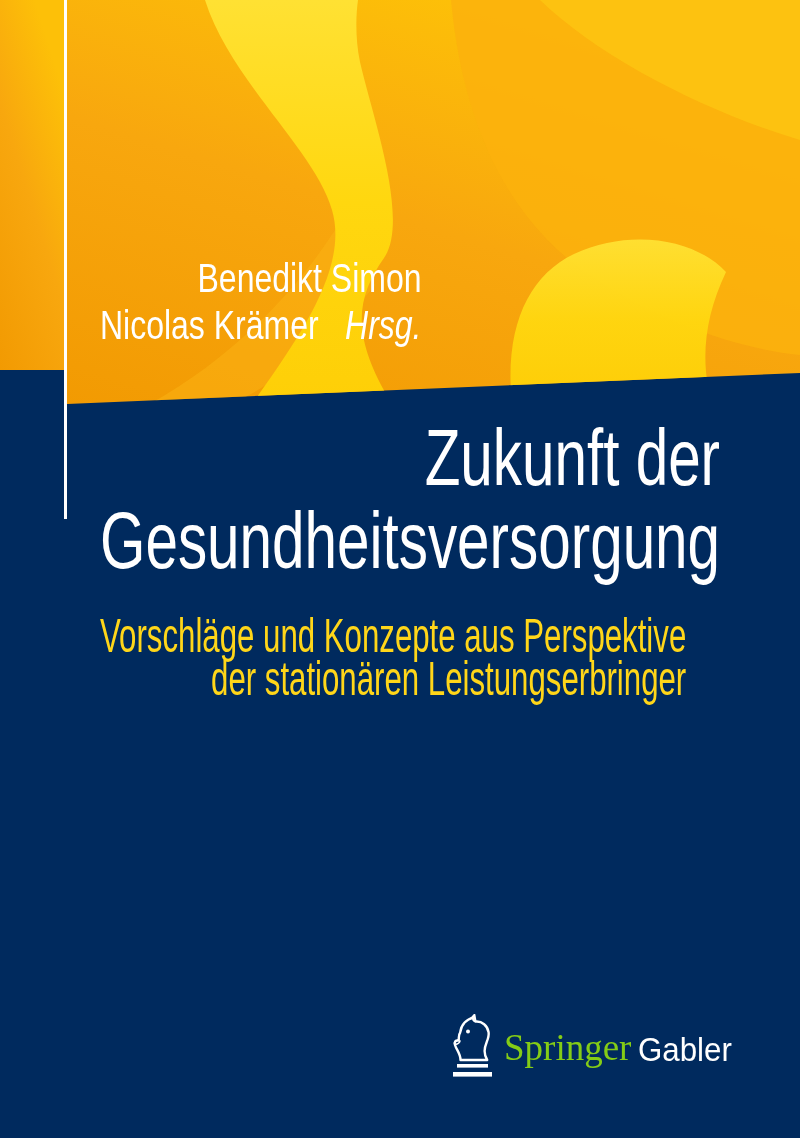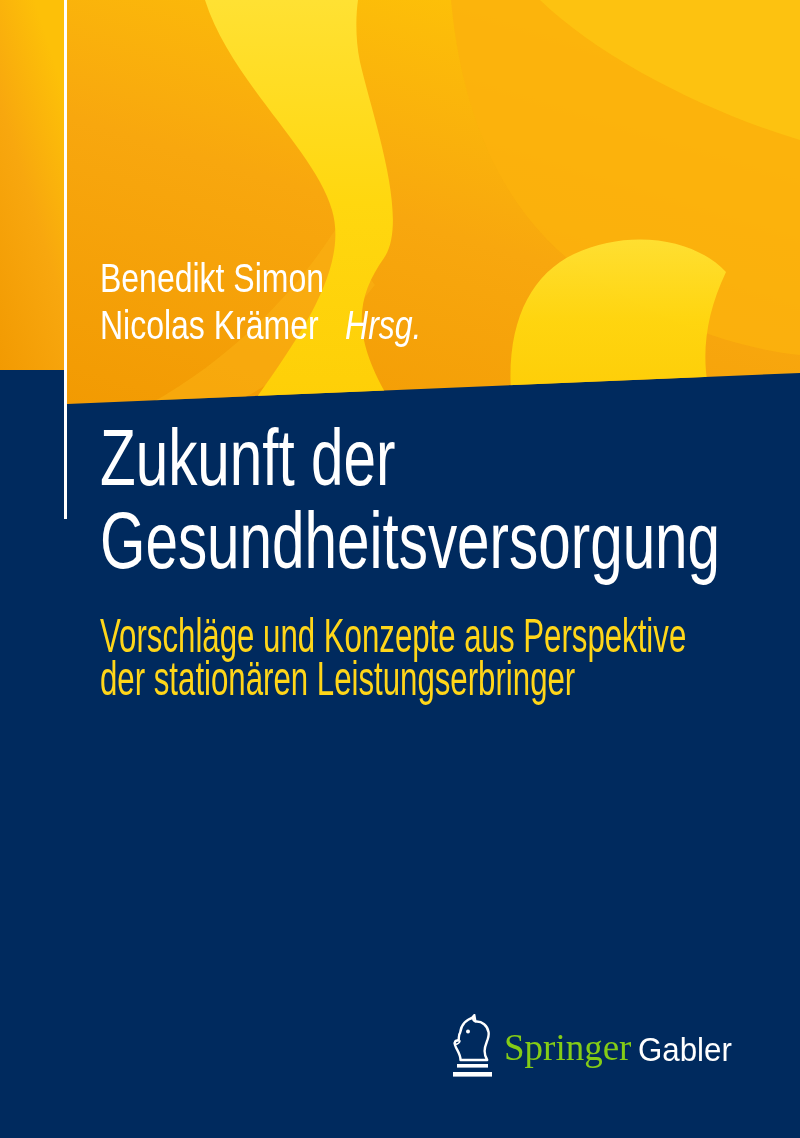--- a/index.html
+++ b/index.html
@@ -2,20 +2,21 @@
 <html><head>
 <meta charset="utf-8">
 <style>
   html,body{margin:0;padding:0;background:#333;}
   #cover{
     position:relative;
     width:800px;height:1138px;
     overflow:hidden;
     background:#002a5e;
     font-family:"Liberation Sans",sans-serif;
+    text-align:right;
   }
   #bg{position:absolute;left:0;top:0;width:800px;height:1138px;}
   .txt{position:absolute;white-space:nowrap;transform-origin:0 0;}
   .line{display:block;}
   #editors{
     left:100px;top:255px;
     color:#fff;
     font-size:41px;line-height:47px;
     transform:scaleX(0.78);
   }

